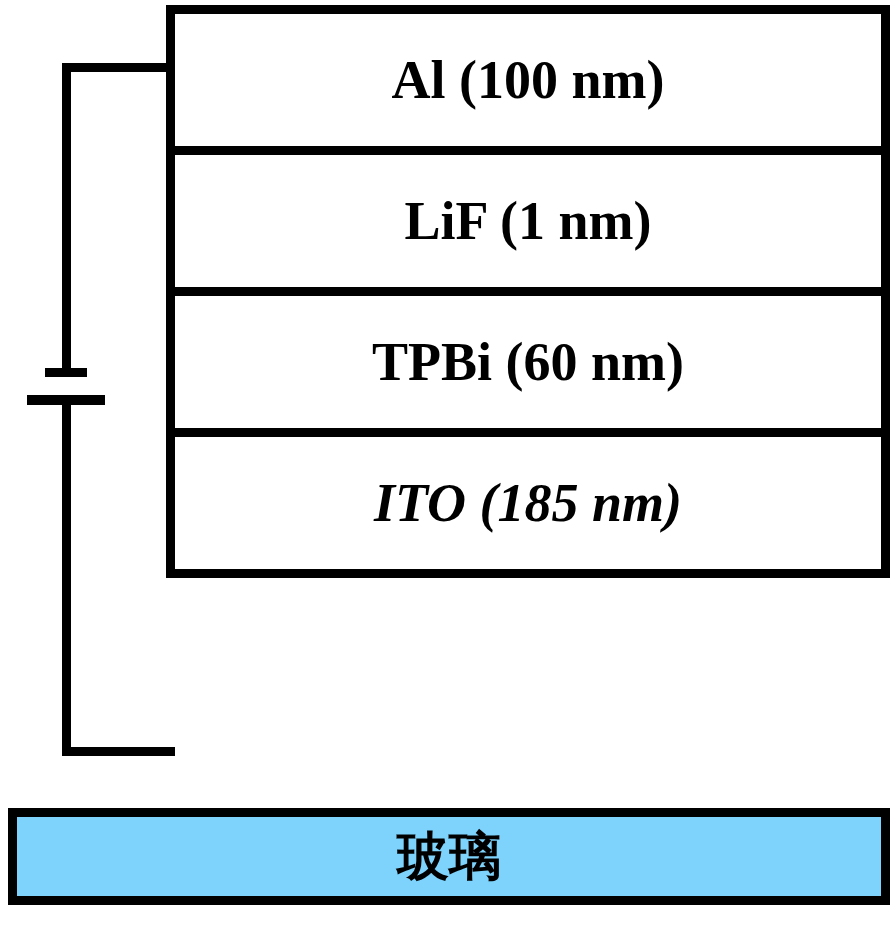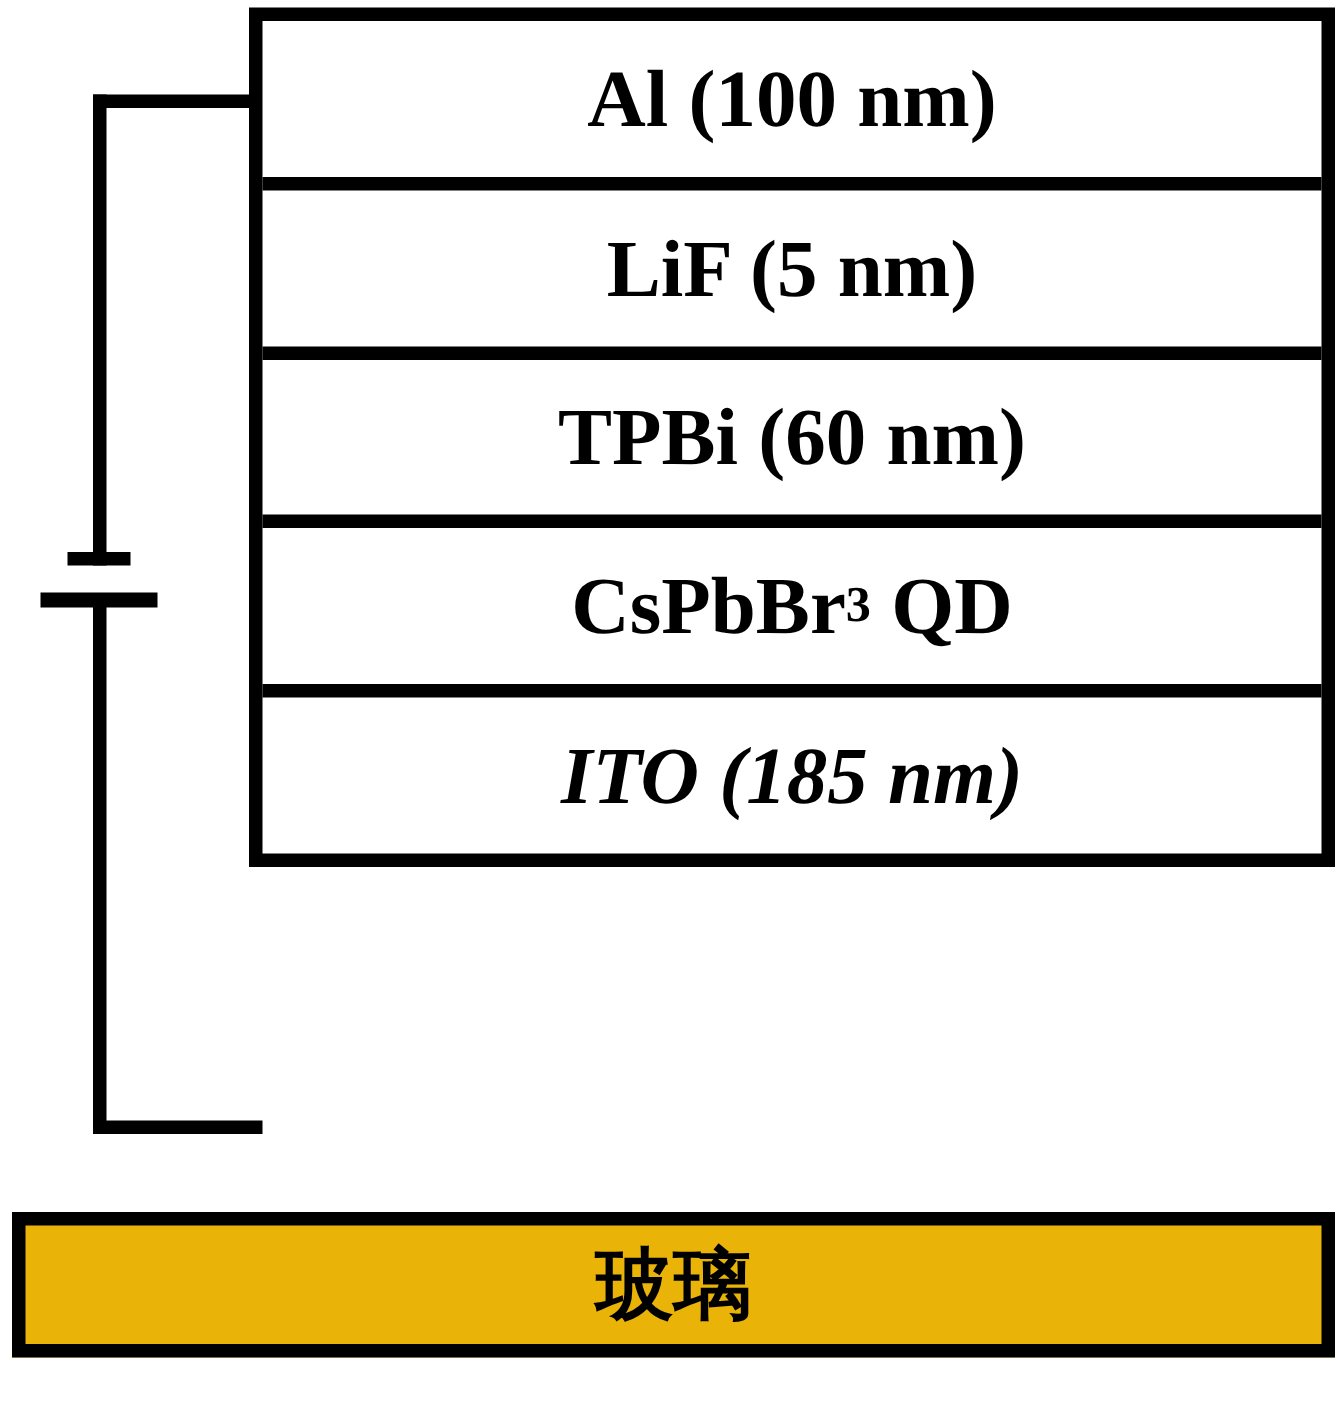--- a/index.html
+++ b/index.html
@@ -57,21 +57,21 @@
     width: 882px;
     height: 97px;
     border: 9px solid #000000;
     box-sizing: border-box;
     display: flex;
     align-items: center;
     justify-content: center;
     font-size: 52px;
     font-weight: bold;
     color: #000000;
-    background: #eab308;
+    background: #7dd3fc;
   }
   
   .wire {
     position: absolute;
     background: #000000;
   }
   .wire-top {
     left: 62px; top: 63px; width: 113px; height: 9px;
   }
   .wire-left-upper {
@@ -102,27 +102,24 @@
     <div class="wire bat-pos"></div>
   </div>
   <div class="wire wire-left-lower"></div>
   <div class="wire wire-bottom"></div>
 
   <div class="stack">
     <div class="layer">
       <span>Al (100 nm)</span><sub></sub><span></span>
     </div>
     <div class="layer">
-      <span>LiF (5 nm)</span><sub></sub><span></span>
+      <span>LiF (1 nm)</span><sub></sub><span></span>
     </div>
     <div class="layer">
       <span>TPBi (60 nm)</span><sub></sub><span></span>
-    </div>
-    <div class="layer">
-      <span>CsPbBr</span><sub>3</sub><span> QD</span>
     </div>
     <div class="layer">
       <span>ITO (185 nm)</span><sub></sub><span></span>
     </div>
   </div>
 
   <div class="substrate">
     <span>玻璃</span>
   </div>
 

